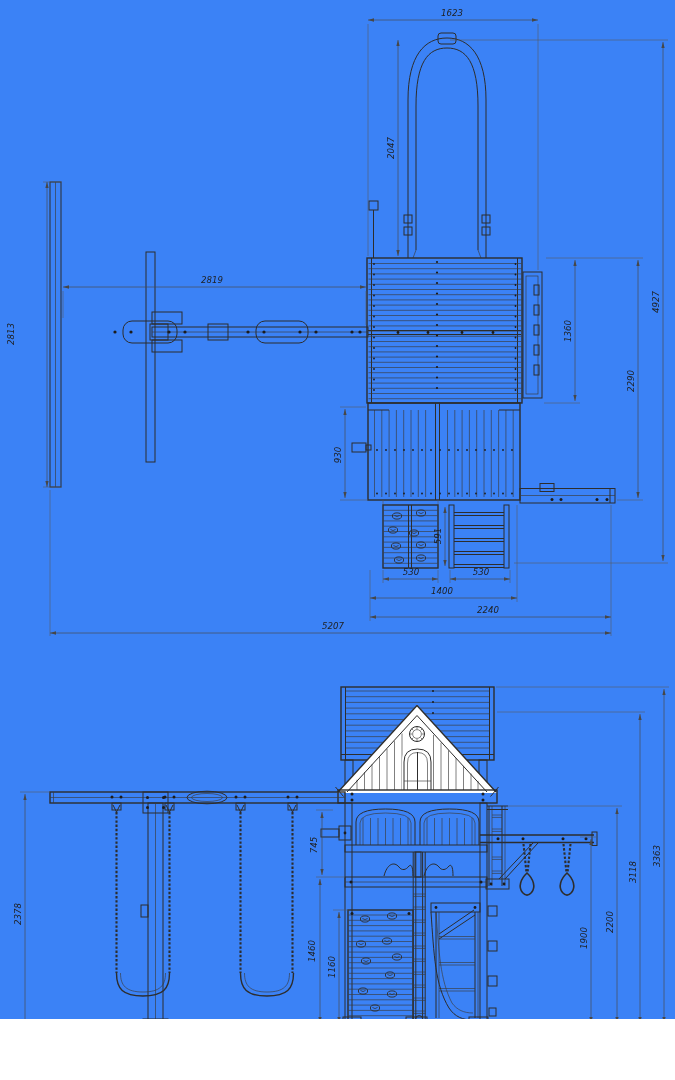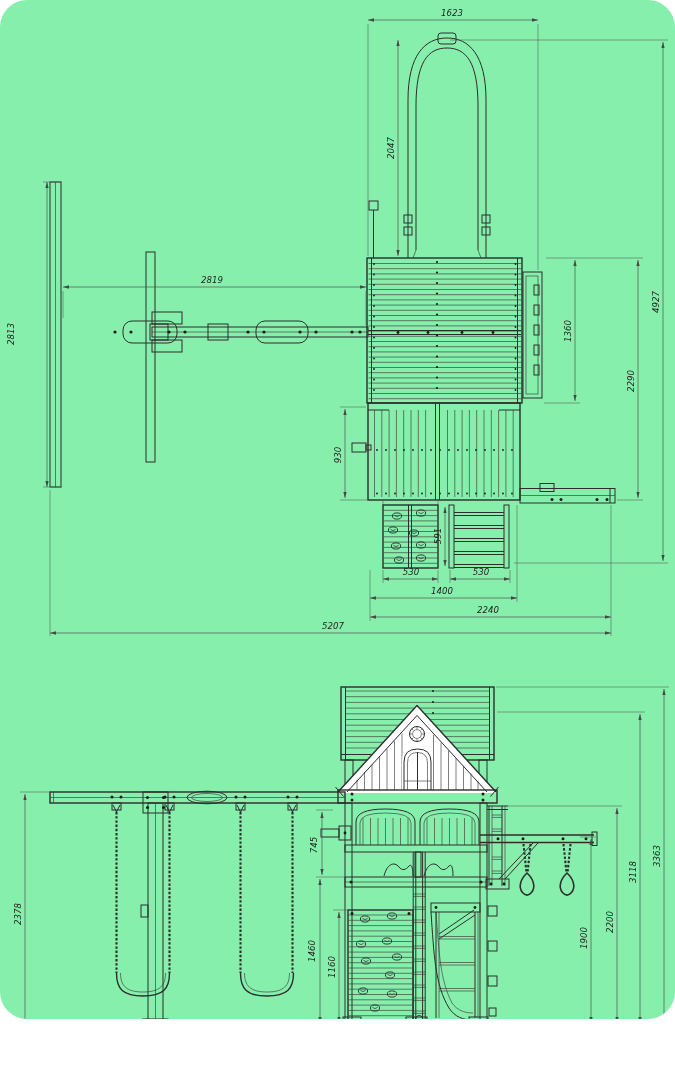--- a/index.html
+++ b/index.html
@@ -1,17 +1,17 @@
 <!DOCTYPE html>
 <html><head>
 <meta charset="utf-8">
 <style>
   html,body{margin:0;padding:0;background:#ffffff;}
-  .stage{position:relative;width:675px;height:1019px;background:#86efac;overflow:hidden;
-         font-family:"DejaVu Sans",sans-serif;border-radius:27px;}
+  .stage{position:relative;width:675px;height:1019px;background:#3b82f6;overflow:hidden;
+         font-family:"DejaVu Sans",sans-serif;}
   svg{position:absolute;left:0;top:0;}
   .ln  {fill:none;stroke:#2d2d2d;stroke-width:1;}
   .ln2 {fill:none;stroke:#2d2d2d;stroke-width:1.4;}
   .thin{fill:none;stroke:#3a3a3a;stroke-width:0.65;}
   .dim {fill:none;stroke:#474747;stroke-width:0.65;}
   .ext {fill:none;stroke:#5a5a5a;stroke-width:0.55;}
   .blt {fill:#1c1c1c;stroke:none;}
   .wh  {fill:#ffffff;stroke:none;}
   .chain{fill:none;stroke:#2d2d2d;stroke-width:2.1;stroke-dasharray:2.4 1.8;}
   .dimtxt{font-family:"DejaVu Sans",sans-serif;font-style:italic;font-size:8.6px;fill:#1f1f1f;}

